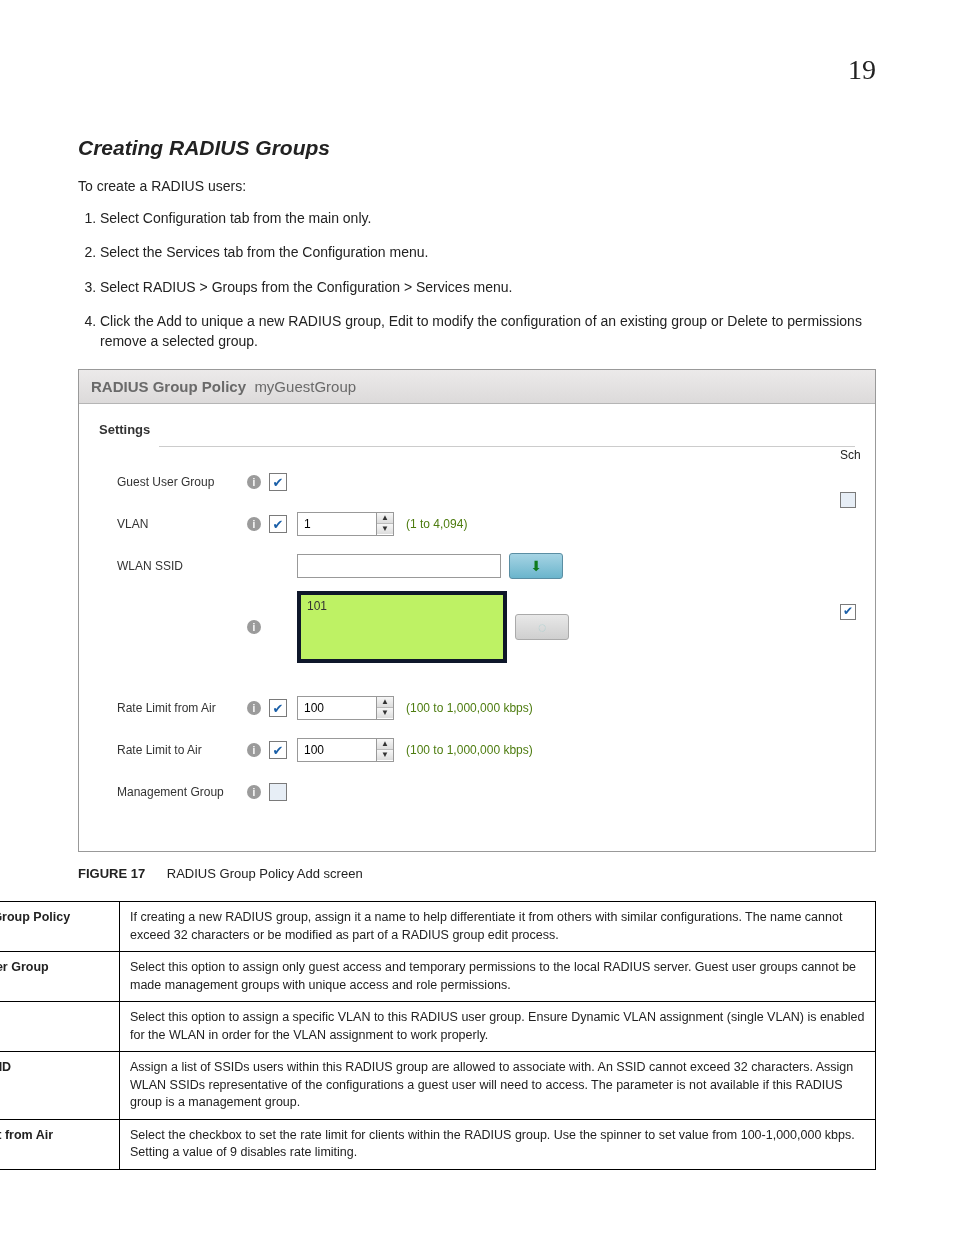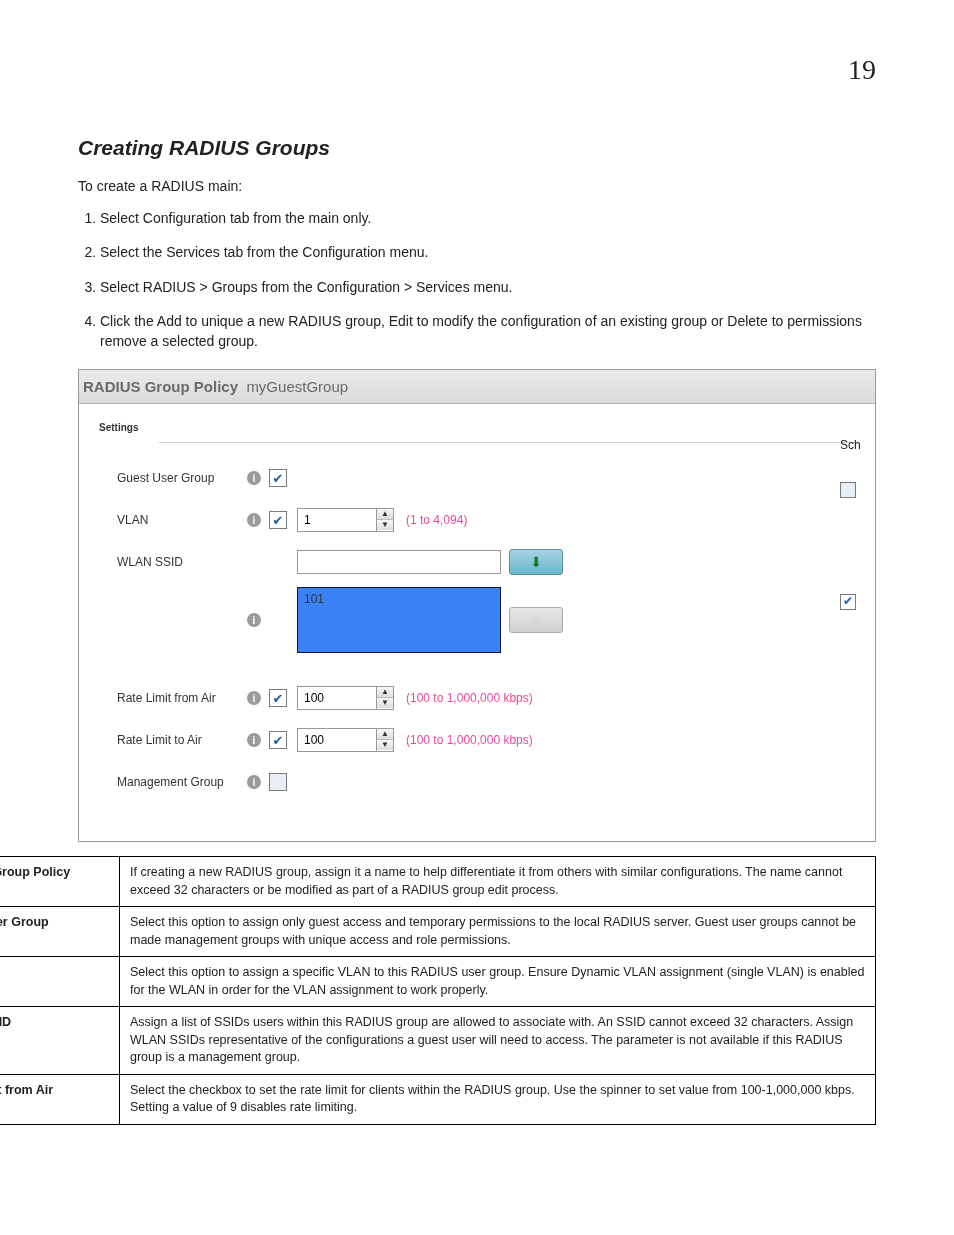--- a/index.html
+++ b/index.html
@@ -6,59 +6,59 @@
   .page{width:954px;min-height:1235px;position:relative;margin:0 auto;padding:60px 78px 40px 78px;box-sizing:border-box}
   .pgnum{position:absolute;top:54px;right:78px;font-family:Georgia,'Times New Roman',serif;font-size:28px}
   .content{margin-top:76px}
   h2.title{font-family:Arial,Helvetica,sans-serif;font-style:italic;font-weight:bold;font-size:21px;margin:0 0 18px 0}
   p.intro{margin:0 0 14px 0;font-size:14px}
   ol.steps{margin:0 0 18px 0;padding-left:22px}
   ol.steps li{margin-bottom:14px;font-size:14px;line-height:1.45}
   .b{font-weight:normal}
   
   .panel{border:1px solid #999;background:#fff;margin-bottom:14px}
-  .panel-hd{background:linear-gradient(#eceaea,#dcdada);border-bottom:1px solid #b5b5b5;padding:8px 4px;font-weight:bold;color:#6a6a6a;font-size:15px}
+  .panel-hd{background:linear-gradient(#eceaea,#dcdada);border-bottom:1px solid #b5b5b5;padding:8px 12px;font-weight:bold;color:#6a6a6a;font-size:15px}
   .pname{font-weight:normal;color:#6a6a6a}
   .panel-body{padding:18px 20px 34px 20px;position:relative}
-  .fieldset-lbl{font-weight:bold;font-size:10px;color:#333;margin-bottom:18px}
+  .fieldset-lbl{font-weight:bold;font-size:13px;color:#333;margin-bottom:18px}
   .fieldset-line{border-top:1px solid #ccc;margin-left:60px;margin-top:-9px;margin-bottom:18px}
   .rows{margin-left:18px}
   .row{display:flex;align-items:center;min-height:34px;margin-bottom:8px;font-size:12px;color:#333}
   .row .lbl{width:130px;text-align:left}
   .info{width:14px;height:14px;border-radius:50%;background:#9b9b9b;color:#fff;font-size:10px;font-weight:bold;display:inline-flex;align-items:center;justify-content:center;margin-right:8px}
   .cb{width:16px;height:16px;border:1px solid #7a7a7a;background:#fff;display:inline-flex;align-items:center;justify-content:center;margin-right:10px;font-size:13px;color:#1a5fa8}
   .spin{display:inline-flex;border:1px solid #999;height:22px;background:#fff;margin-right:8px}
   .spin input{border:none;width:66px;padding:0 6px;font-size:12px;outline:none}
   .spin .btns{display:flex;flex-direction:column;border-left:1px solid #999}
   .spin .btns span{height:10px;width:16px;font-size:8px;line-height:10px;text-align:center;background:linear-gradient(#f7f7f7,#ddd);border-bottom:1px solid #bbb;cursor:pointer}
   .spin .btns span:last-child{border-bottom:none}
-  .hint{font-size:12px;color:#ec4899;margin-left:4px}
+  .hint{font-size:12px;color:#4d7c0f;margin-left:4px}
   .txt{border:1px solid #999;height:22px;width:190px;padding:0 6px;background:#fff}
   .btn{display:inline-flex;align-items:center;justify-content:center;height:24px;width:52px;border:1px solid #5a8ea3;border-radius:3px;background:linear-gradient(#a6d4e4,#6bb5cc);margin-left:8px;color:#0b4f14;font-size:14px}
-  .listbox{border:1px solid #0f172a;height:56px;width:190px;padding:4px 6px;font-size:12px;background:#3b82f6}
-  .side{position:absolute;right:-3px;top:34px;width:38px;font-size:12px;color:#222}
+  .listbox{border:4px solid #0f172a;height:56px;width:190px;padding:4px 6px;font-size:12px;background:#bef264}
+  .side{position:absolute;right:-3px;top:44px;width:38px;font-size:12px;color:#222}
   .side .mini-cb{width:14px;height:14px;border:1px solid #7a7a7a;background:#e7eef6;margin-top:30px}
   .side .mini-cb2{width:14px;height:14px;border:1px solid #7a7a7a;background:#fff;margin-top:96px;color:#1a5fa8;font-size:12px;text-align:center;line-height:12px}
   
   .caption{font-size:13px;margin:10px 0 20px 0}
   .caption .fb{font-weight:bold;margin-right:18px}
   
   table.defs{border-collapse:collapse;width:100%;margin-left:-148px;width:calc(100% + 148px)}
   table.defs td{border:1px solid #000;padding:7px 10px;font-size:12.5px;vertical-align:top;line-height:1.4}
   table.defs td.key{font-weight:bold;width:168px}
 </style>
 </head>
 <body>
 <div class="page">
 
 <div class="pgnum">19</div>
 
 <div class="content">
   <h2 class="title">Creating RADIUS Groups</h2>
-  <p class="intro">To create a RADIUS main:</p>
+  <p class="intro">To create a RADIUS users:</p>
 
   <ol class="steps">
     <li><span>Select </span><span class="b">Configuration</span><span> tab from the main only.</span></li>
     <li><span>Select the </span><span class="b">Services</span><span> tab from the </span><span class="b">Configuration</span><span> menu.</span></li>
     <li><span>Select </span><span class="b">RADIUS &gt; Groups</span><span> from the </span><span class="b">Configuration &gt; Services</span><span> menu.</span></li>
     <li><span>Click the </span><span class="b">Add</span><span> to unique a new RADIUS group, </span><span class="b">Edit</span><span> to modify the configuration of an existing group or </span><span class="b">Delete</span><span> to permissions remove a selected group.</span></li>
   </ol>
 
   <div class="panel">
     <div class="panel-hd">
@@ -145,20 +145,24 @@
 
         <div class="row">
           <span class="lbl">Management Group</span>
           <span class="info">i</span>
           <span class="cb" style="background:#e7eef6"></span>
         </div>
       </div>
     </div>
   </div>
 
+  <div class="caption">
+    <span class="fb">FIGURE 17</span>
+    <span>RADIUS Group Policy Add screen</span>
+  </div>
 
 
   <table class="defs">
     <tbody>
           <tr>
             <td class="key">RADIUS Group Policy</td>
             <td>If creating a new RADIUS group, assign it a name to help differentiate it from others with similar configurations. The name cannot exceed 32 characters or be modified as part of a RADIUS group edit process.</td>
           </tr>
     <tr>
             <td class="key">Guest User Group</td>

